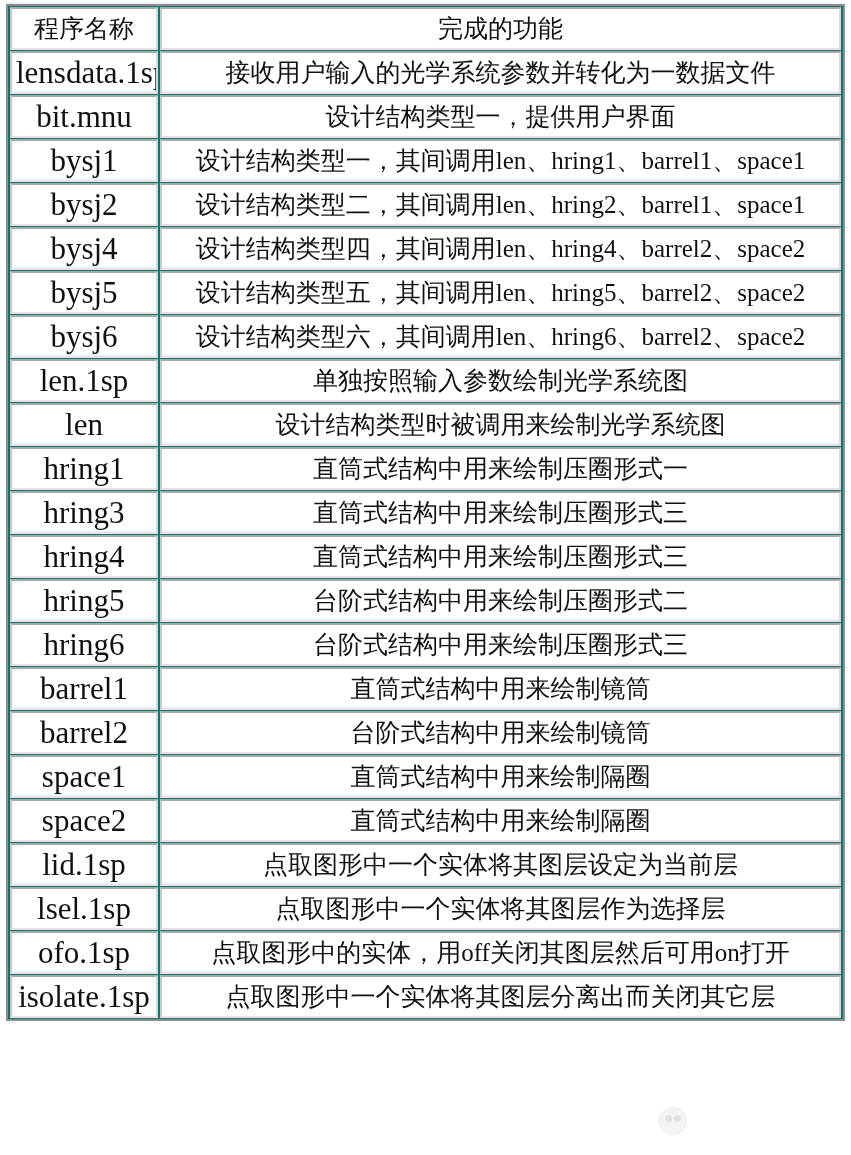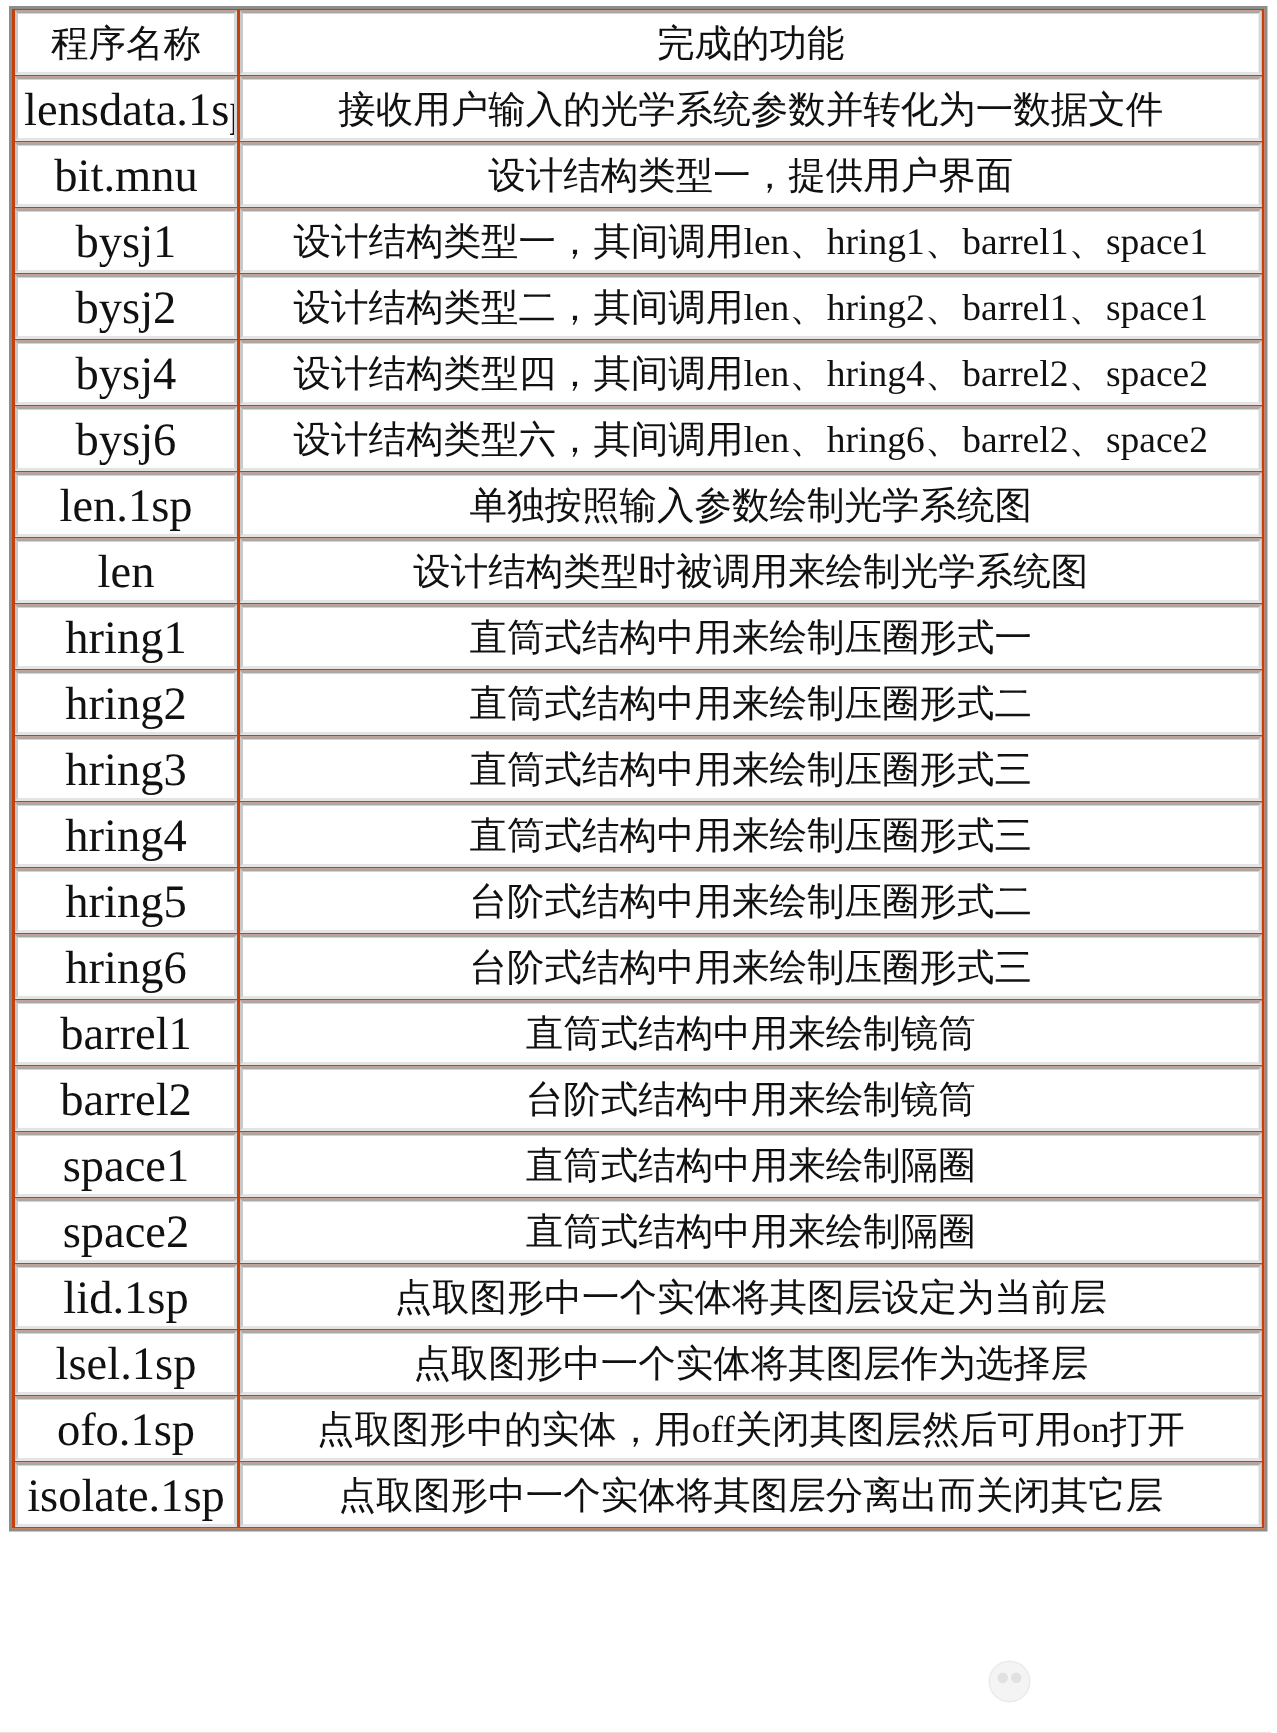--- a/index.html
+++ b/index.html
@@ -35,21 +35,21 @@
     border-top: 2px solid #8d8d8d;
     border-bottom: 2px solid #8d8d8d;
     background: #ffffff;
   }
 
   table.prog-table {
     border-collapse: separate;
     border-spacing: 2px 1px;
     width: 100%;
     table-layout: fixed;
-    background: #c2410c;
+    background: #0f766e;
   }
 
   table.prog-table col.col-name  { width: 148px; }
   table.prog-table col.col-desc  { width: auto; }
 
   table.prog-table td,
   table.prog-table th {
     box-sizing: border-box;
     height: 43px;
     padding: 1px 4px;
@@ -157,38 +157,38 @@
           </tr>
           <tr>
             <td class="cell-name">bysj2</td>
             <td class="cell-desc">设计结构类型二，其间调用len、hring2、barrel1、space1</td>
           </tr>
           <tr>
             <td class="cell-name">bysj4</td>
             <td class="cell-desc">设计结构类型四，其间调用len、hring4、barrel2、space2</td>
           </tr>
           <tr>
+            <td class="cell-name">bysj5</td>
+            <td class="cell-desc">设计结构类型五，其间调用len、hring5、barrel2、space2</td>
+          </tr>
+          <tr>
             <td class="cell-name">bysj6</td>
             <td class="cell-desc">设计结构类型六，其间调用len、hring6、barrel2、space2</td>
           </tr>
           <tr>
             <td class="cell-name">len.1sp</td>
             <td class="cell-desc">单独按照输入参数绘制光学系统图</td>
           </tr>
           <tr>
             <td class="cell-name">len</td>
             <td class="cell-desc">设计结构类型时被调用来绘制光学系统图</td>
           </tr>
           <tr>
             <td class="cell-name">hring1</td>
             <td class="cell-desc">直筒式结构中用来绘制压圈形式一</td>
-          </tr>
-          <tr>
-            <td class="cell-name">hring2</td>
-            <td class="cell-desc">直筒式结构中用来绘制压圈形式二</td>
           </tr>
           <tr>
             <td class="cell-name">hring3</td>
             <td class="cell-desc">直筒式结构中用来绘制压圈形式三</td>
           </tr>
           <tr>
             <td class="cell-name">hring4</td>
             <td class="cell-desc">直筒式结构中用来绘制压圈形式三</td>
           </tr>
           <tr>

